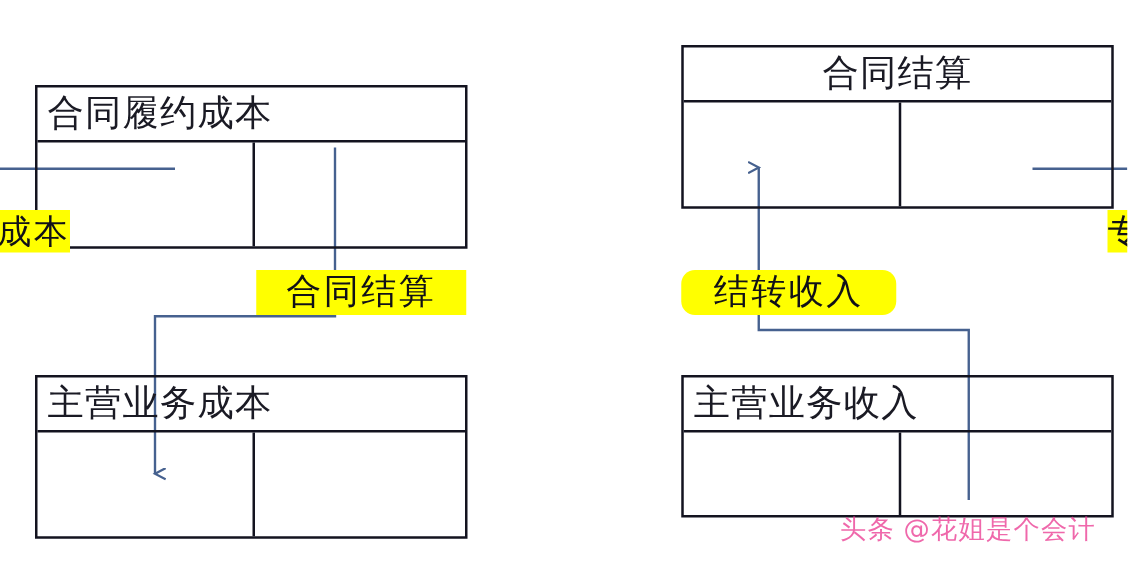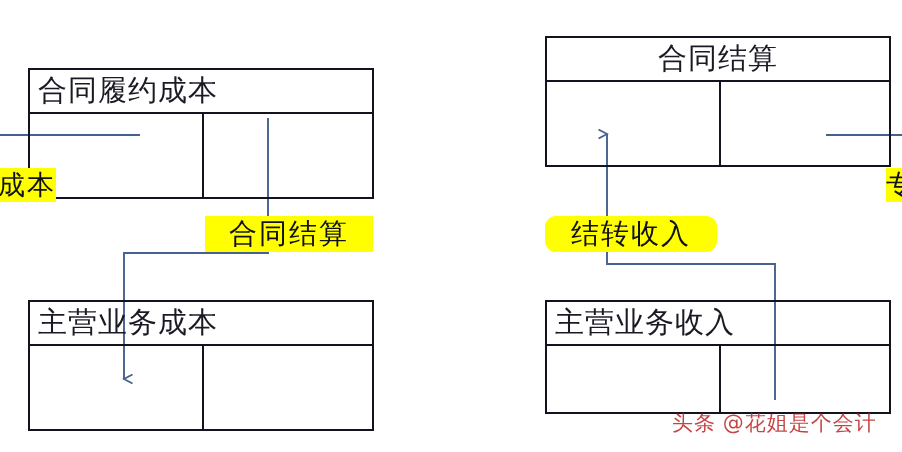--- a/index.html
+++ b/index.html
@@ -80,21 +80,21 @@
     top: 0;
     width: 902px;
     height: 452px;
     pointer-events: none;
   }
 
   
   .watermark {
     position: absolute;
     white-space: nowrap;
-    color: #b91c1c;
+    color: #ec4899;
     opacity: 0.82;
     letter-spacing: 1px;
     font-family: "Liberation Sans", sans-serif;
     text-align: center;
   }
   .watermark .wm-at {
     font-family: "DejaVu Sans", sans-serif;
   }
 </style>
 </head>

